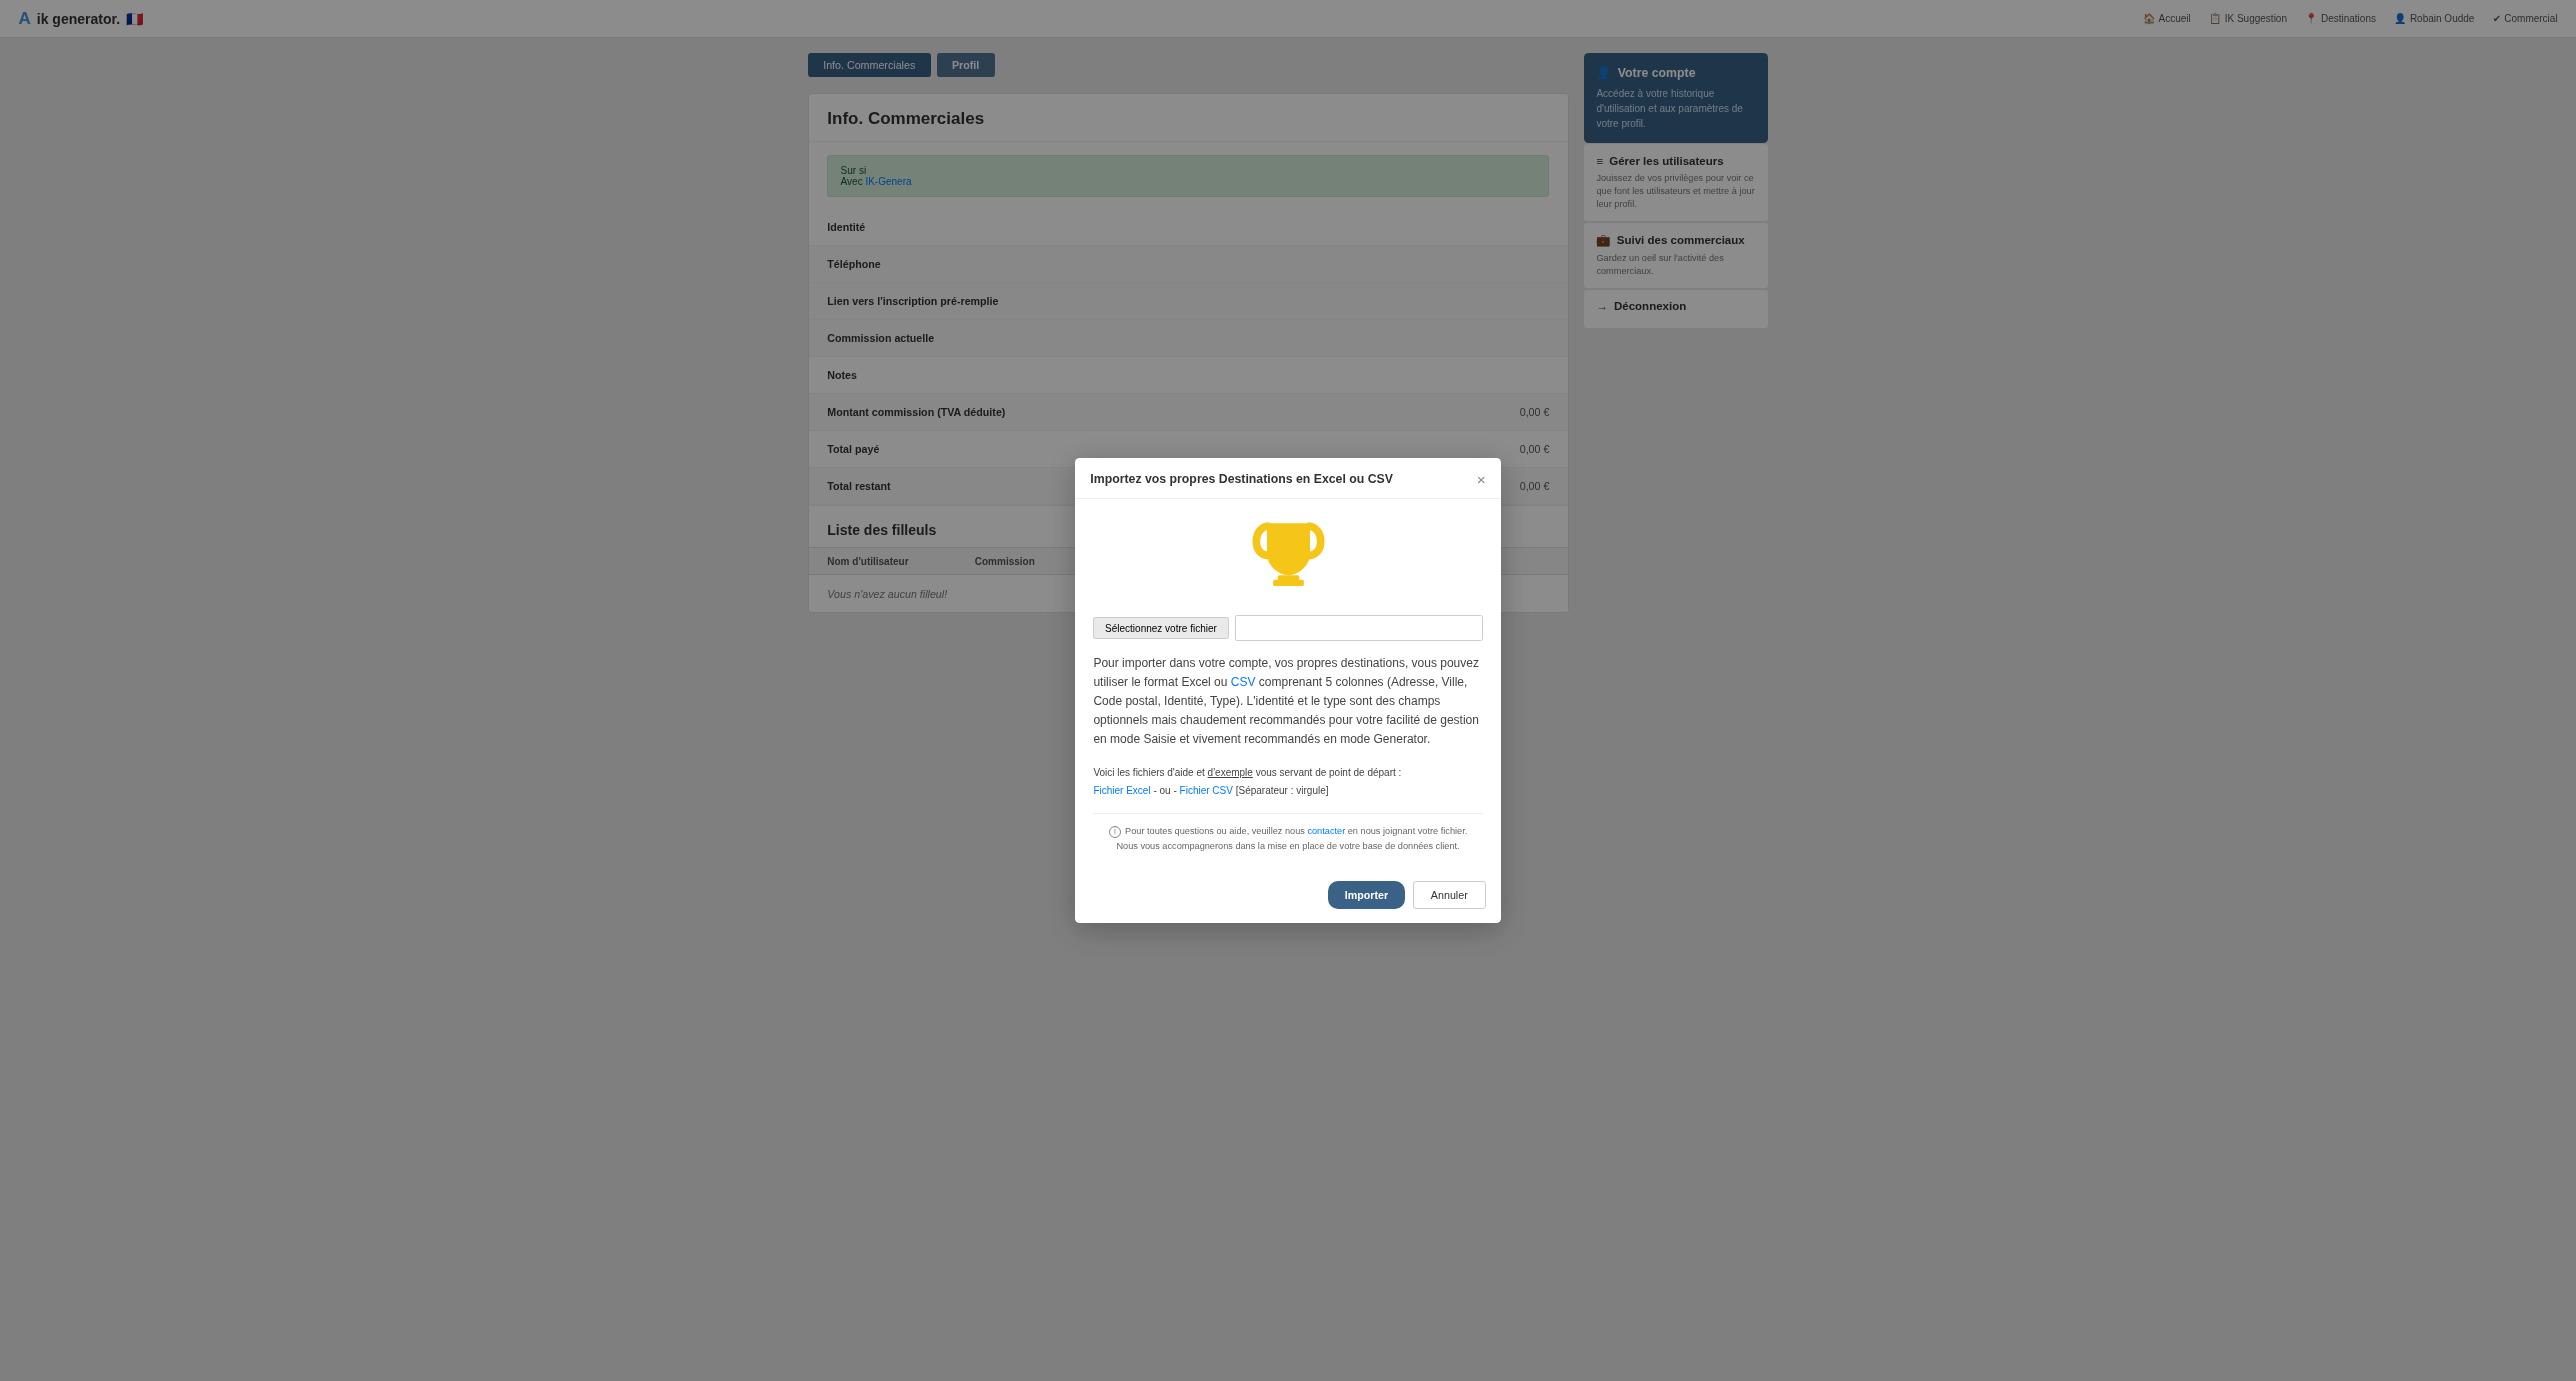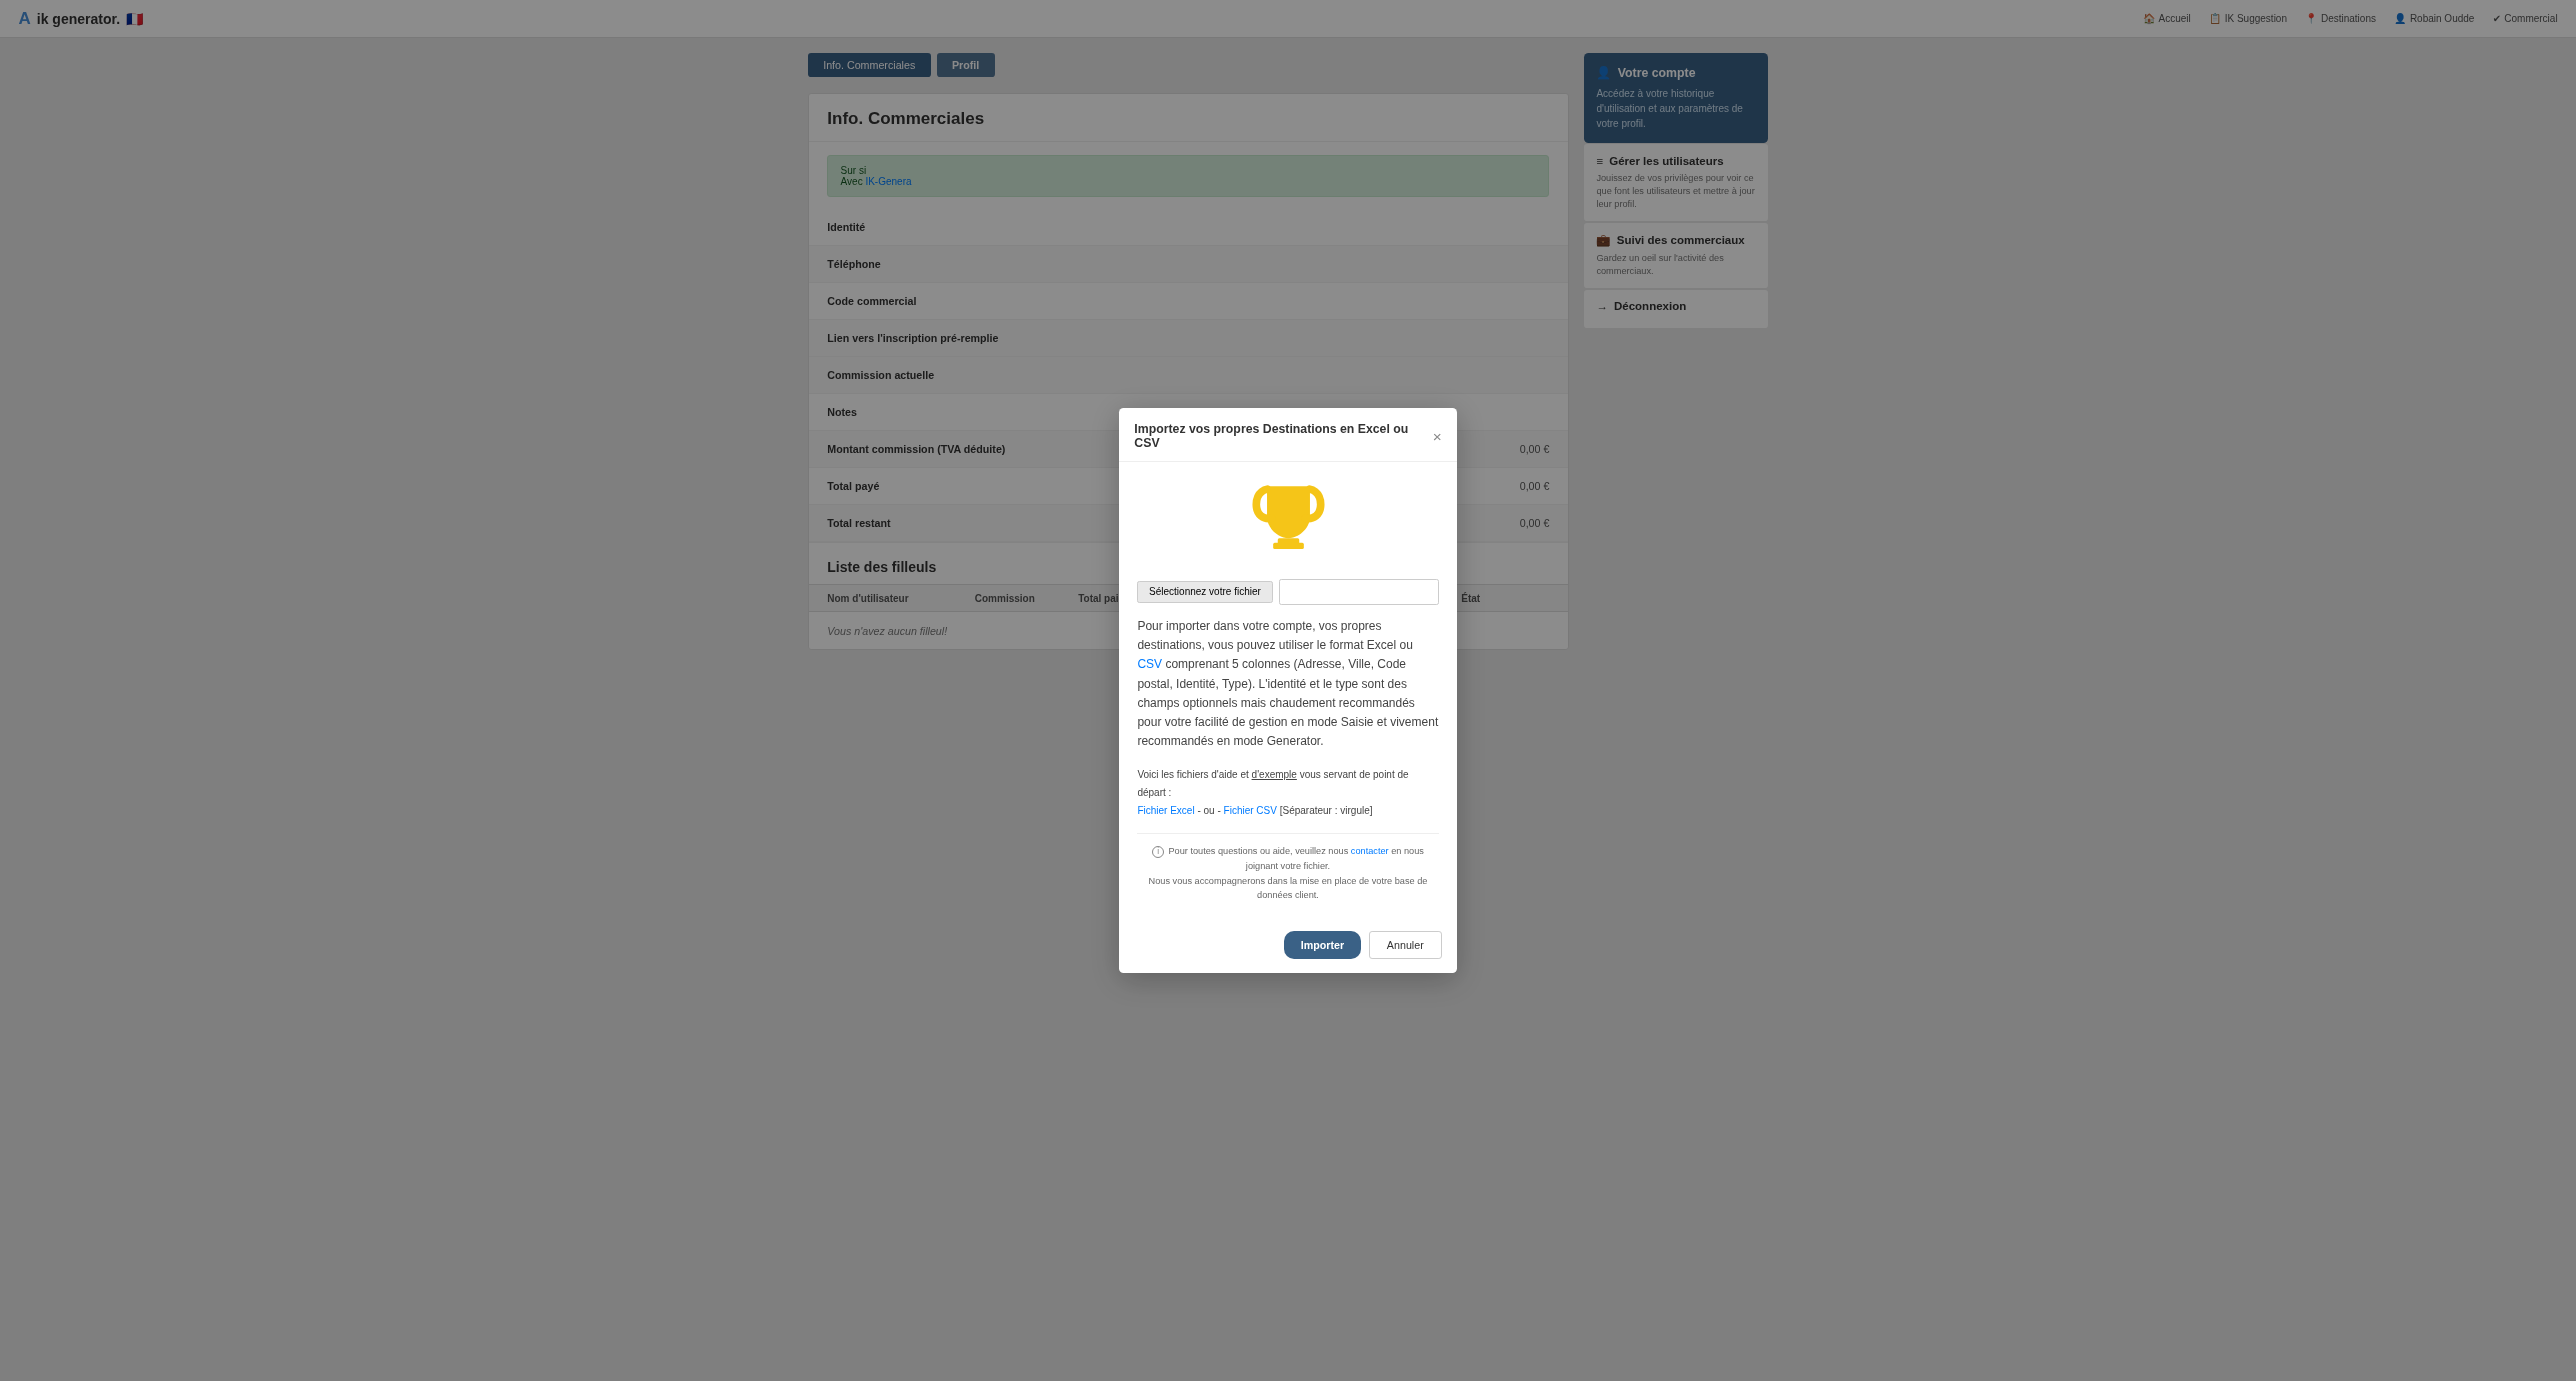--- a/index.html
+++ b/index.html
@@ -221,21 +221,21 @@
       display: flex;
       align-items: center;
       justify-content: center;
       z-index: 1000;
     }
 
     
     .modal {
       background: #fff;
       border-radius: 4.6px;
-      width: 338px;
+      width: 426px;
       max-width: 96vw;
       box-shadow: 0 6.1px 31px rgba(0,0,0,0.25);
       position: relative;
     }
     .modal-header {
       padding: 14px 15.3px 10.7px;
       border-bottom: 0.8px solid #eee;
       display: flex;
       align-items: center;
       justify-content: space-between;
@@ -407,24 +407,20 @@
       </div>
 
       <div class="field-row">
         <span class="field-label">Identité</span>
         <span class="field-value"></span>
       </div>
       <div class="field-row shaded">
         <span class="field-label">Téléphone</span>
         <span class="field-value"></span>
       </div>
-      <div class="field-row">
-        <span class="field-label">Code commercial</span>
-        <span class="field-value"></span>
-      </div>
       <div class="field-row shaded">
         <span class="field-label">Lien vers l'inscription pré-remplie</span>
         <span class="field-value"></span>
       </div>
       <div class="field-row shaded">
         <span class="field-label">Commission actuelle</span>
         <span class="field-value"></span>
       </div>
       <div class="field-row">
         <span class="field-label">Notes</span>

